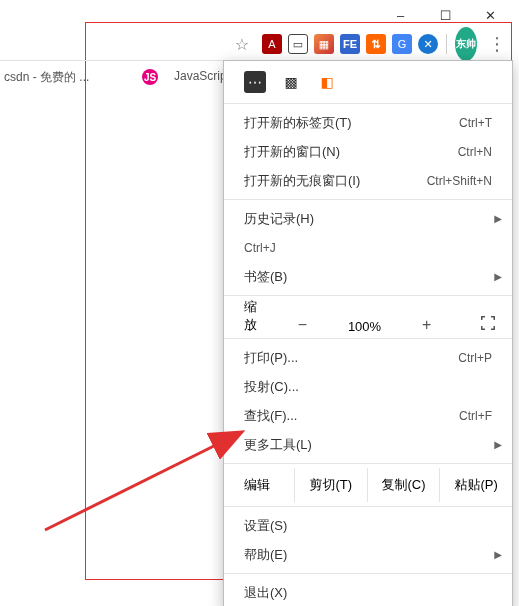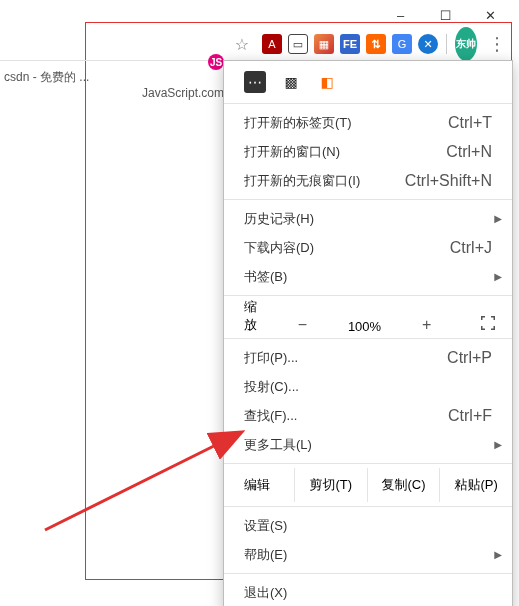--- a/index.html
+++ b/index.html
@@ -75,21 +75,21 @@
   }
   .tabrow {
     position: absolute;
     top: 62px; left: 0; right: 0;
     height: 30px;
     display: flex; align-items: center;
     font-size: 12px;
     color: #555;
   }
   .tab1 { padding-left: 4px; width: 130px; white-space: nowrap; overflow: hidden; text-overflow: ellipsis; }
-  .tab2 { display: flex; align-items: flex-end; gap: 16px; padding-left: 12px; flex-direction: column; }
+  .tab2 { display: flex; align-items: flex-start; gap: 16px; padding-left: 12px; }
   .favicon {
     width: 16px; height: 16px; border-radius: 50%;
     background: #e6007e; color: #fff;
     display: flex; align-items: center; justify-content: center;
     font-size: 10px; font-weight: bold;
   }
   .menu {
     position: absolute;
     top: 60px; right: 6px;
     width: 290px;
@@ -100,21 +100,21 @@
     z-index: 5;
   }
   .menu-row {
     display: flex; align-items: center;
     height: 29px;
     padding: 0 20px;
     color: #333;
     position: relative;
   }
   .menu-row .label { flex: 1; }
-  .menu-row .shortcut { color: #555; font-size: 16px; }
+  .menu-row .shortcut { color: #555; font-size: 12px; }
   .menu-row .chev { position: absolute; right: 10px; color: #666; font-size: 10px; }
   .menu-sep { height: 1px; background: #e4e4e4; margin: 4px 0; }
   .icon-row {
     display: flex; align-items: center;
     height: 34px;
     padding: 0 20px;
     gap: 14px;
   }
   .micon {
     width: 22px; height: 22px;
@@ -221,21 +221,20 @@
     <span class="label">打开新的无痕窗口(I)</span>
     <span class="shortcut">Ctrl+Shift+N</span>
   </div>
   <div class="menu-sep"></div>
 
   <div class="menu-row">
     <span class="label">历史记录(H)</span>
     <span class="chev">▶</span>
   </div>
   <div class="menu-row">
-    <span class="label">下载内容(D)</span>
     <span class="shortcut">Ctrl+J</span>
   </div>
   <div class="menu-row">
     <span class="label">书签(B)</span>
     <span class="chev">▶</span>
   </div>
   <div class="menu-sep"></div>
 
   <div class="zoom-row">
     <span class="zlabel">缩放</span>

